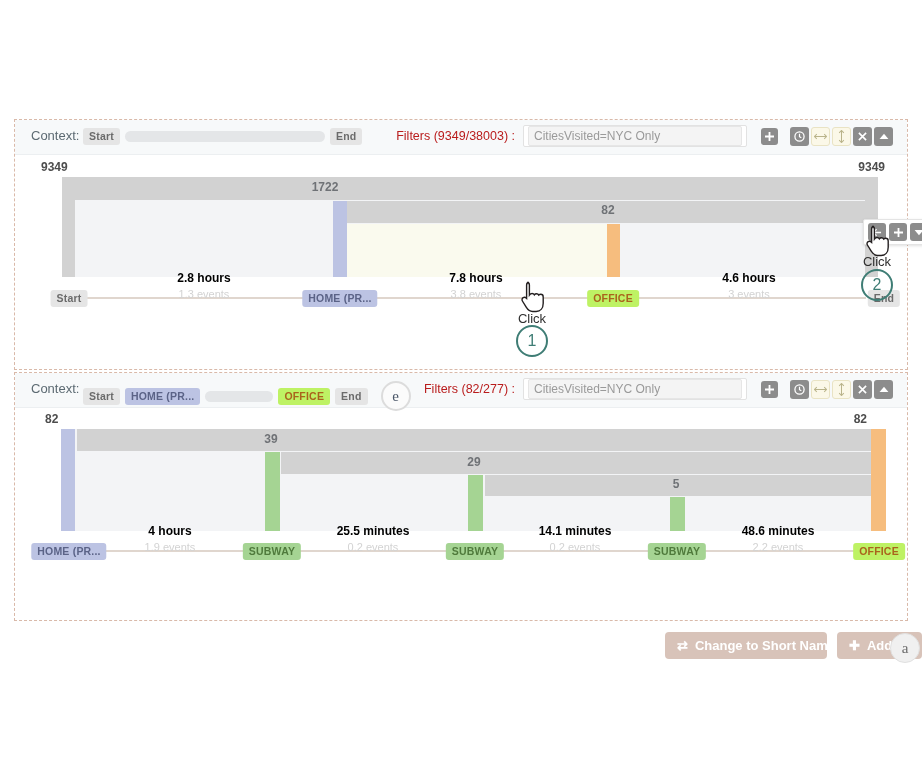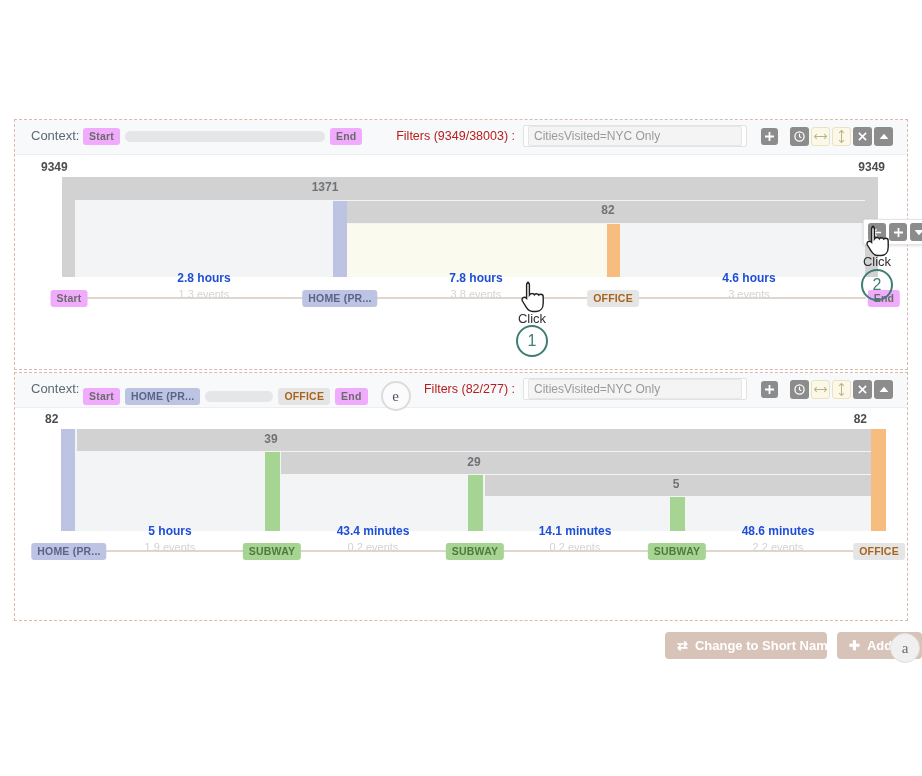--- a/index.html
+++ b/index.html
@@ -24,23 +24,23 @@
     border-bottom:1px solid #eceff1;
   }
   .ctx-label{
     position:absolute;left:16px;top:8px;font-size:13px;color:#5c6a72;
   }
   .tag{
     display:inline-block;border-radius:3px;font-size:10.5px;font-weight:bold;
     padding:3px 6px 3px 6px;line-height:11px;letter-spacing:.2px;
     box-sizing:border-box;white-space:nowrap;
   }
-  .tag-grey{background:#f0abfc;color:#6b6b6b;}
+  .tag-grey{background:#e5e5e5;color:#6b6b6b;}
   .tag-home{background:#bcc3e3;color:#5b6387;}
-  .tag-office{background:#e5e5e5;color:#a9641c;}
+  .tag-office{background:#bef264;color:#a9641c;}
   .tag-subway{background:#a5d493;color:#4f7a3c;}
   .ctx-gap{
     display:inline-block;height:11px;background:#e4e6e8;border-radius:6px;
     vertical-align:middle;
   }
   .ctx-items{position:absolute;left:68px;top:8px;display:flex;align-items:center;gap:5px;}
   .ctx-e{
     width:26px;height:26px;border-radius:50%;border:2px solid #dcdcdc;
     background:#fbfbfb;color:#4a5668;font-size:15px;
     display:flex;align-items:center;justify-content:center;
@@ -89,21 +89,21 @@
     position:absolute;font-size:12px;font-weight:bold;color:#4d4d4d;white-space:nowrap;
   }
 
   
   .axis{position:absolute;left:0;right:0;}
   .axis-line{position:absolute;height:1.5px;background:#e0d6ce;top:17px;}
   .node{
     position:absolute;top:8px;transform:translateX(-50%);
   }
   .edge{position:absolute;transform:translateX(-50%);text-align:center;}
-  .edge-time{font-size:12px;font-weight:bold;color:#1d4ed8;white-space:nowrap;}
+  .edge-time{font-size:12px;font-weight:bold;color:#000000;white-space:nowrap;}
   .edge-events{font-size:11px;color:#d3d3d3;white-space:nowrap;margin-top:3px;}
 
   
   .cursor{position:absolute;width:26px;height:32px;pointer-events:none;}
   .click-text{
     position:absolute;font-size:13px;color:#2f2f2f;transform:translateX(-50%);
     font-family:"Liberation Sans",sans-serif;
   }
   .circnum{
     position:absolute;width:28px;height:28px;border-radius:50%;
@@ -195,21 +195,21 @@
     </div>
 
     <div class="chart" style="position:absolute;left:0;top:34px;right:0;height:170px;">
 
       <span class="endlabel" style="left:26px;top:6px;">9349</span>
       <span class="endlabel" style="right:22px;top:6px;">9349</span>
 
       <div class="plotbg" style="left:47px;top:23px;width:803px;height:100px;"></div>
 
       <div class="bandrow" style="left:60px;top:23px;width:790px;height:23px;"></div>
-      <span class="bandlabel" style="left:310px;top:26px;">1371</span>
+      <span class="bandlabel" style="left:310px;top:26px;">1722</span>
 
       <div class="bandrow" style="left:332px;top:47px;width:518px;height:22px;"></div>
       <span class="bandlabel" style="left:593px;top:49px;">82</span>
 
       <div class="highlight" style="left:332px;top:70px;width:260px;height:53px;"></div>
 
       <div class="col col-grey" style="left:47px;top:23px;width:13px;height:100px;"></div>
       <div class="col col-home" style="left:318px;top:47px;width:14px;height:76px;"></div>
       <div class="col col-office" style="left:592px;top:70px;width:13px;height:53px;"></div>
       <div class="col col-grey" style="left:850px;top:23px;width:13px;height:100px;"></div>
@@ -335,25 +335,25 @@
           <span class="tag tag-subway">SUBWAY</span>
         </span>
         <span class="node" style="left:662px;">
           <span class="tag tag-subway">SUBWAY</span>
         </span>
         <span class="node" style="left:864px;">
           <span class="tag tag-office">OFFICE</span>
         </span>
 
         <span class="edge" style="left:155px;top:-9px;">
-          <div class="edge-time">5 hours</div>
+          <div class="edge-time">4 hours</div>
           <div class="edge-events">1.9 events</div>
         </span>
         <span class="edge" style="left:358px;top:-9px;">
-          <div class="edge-time">43.4 minutes</div>
+          <div class="edge-time">25.5 minutes</div>
           <div class="edge-events">0.2 events</div>
         </span>
         <span class="edge" style="left:560px;top:-9px;">
           <div class="edge-time">14.1 minutes</div>
           <div class="edge-events">0.2 events</div>
         </span>
         <span class="edge" style="left:763px;top:-9px;">
           <div class="edge-time">48.6 minutes</div>
           <div class="edge-events">2.2 events</div>
         </span>

